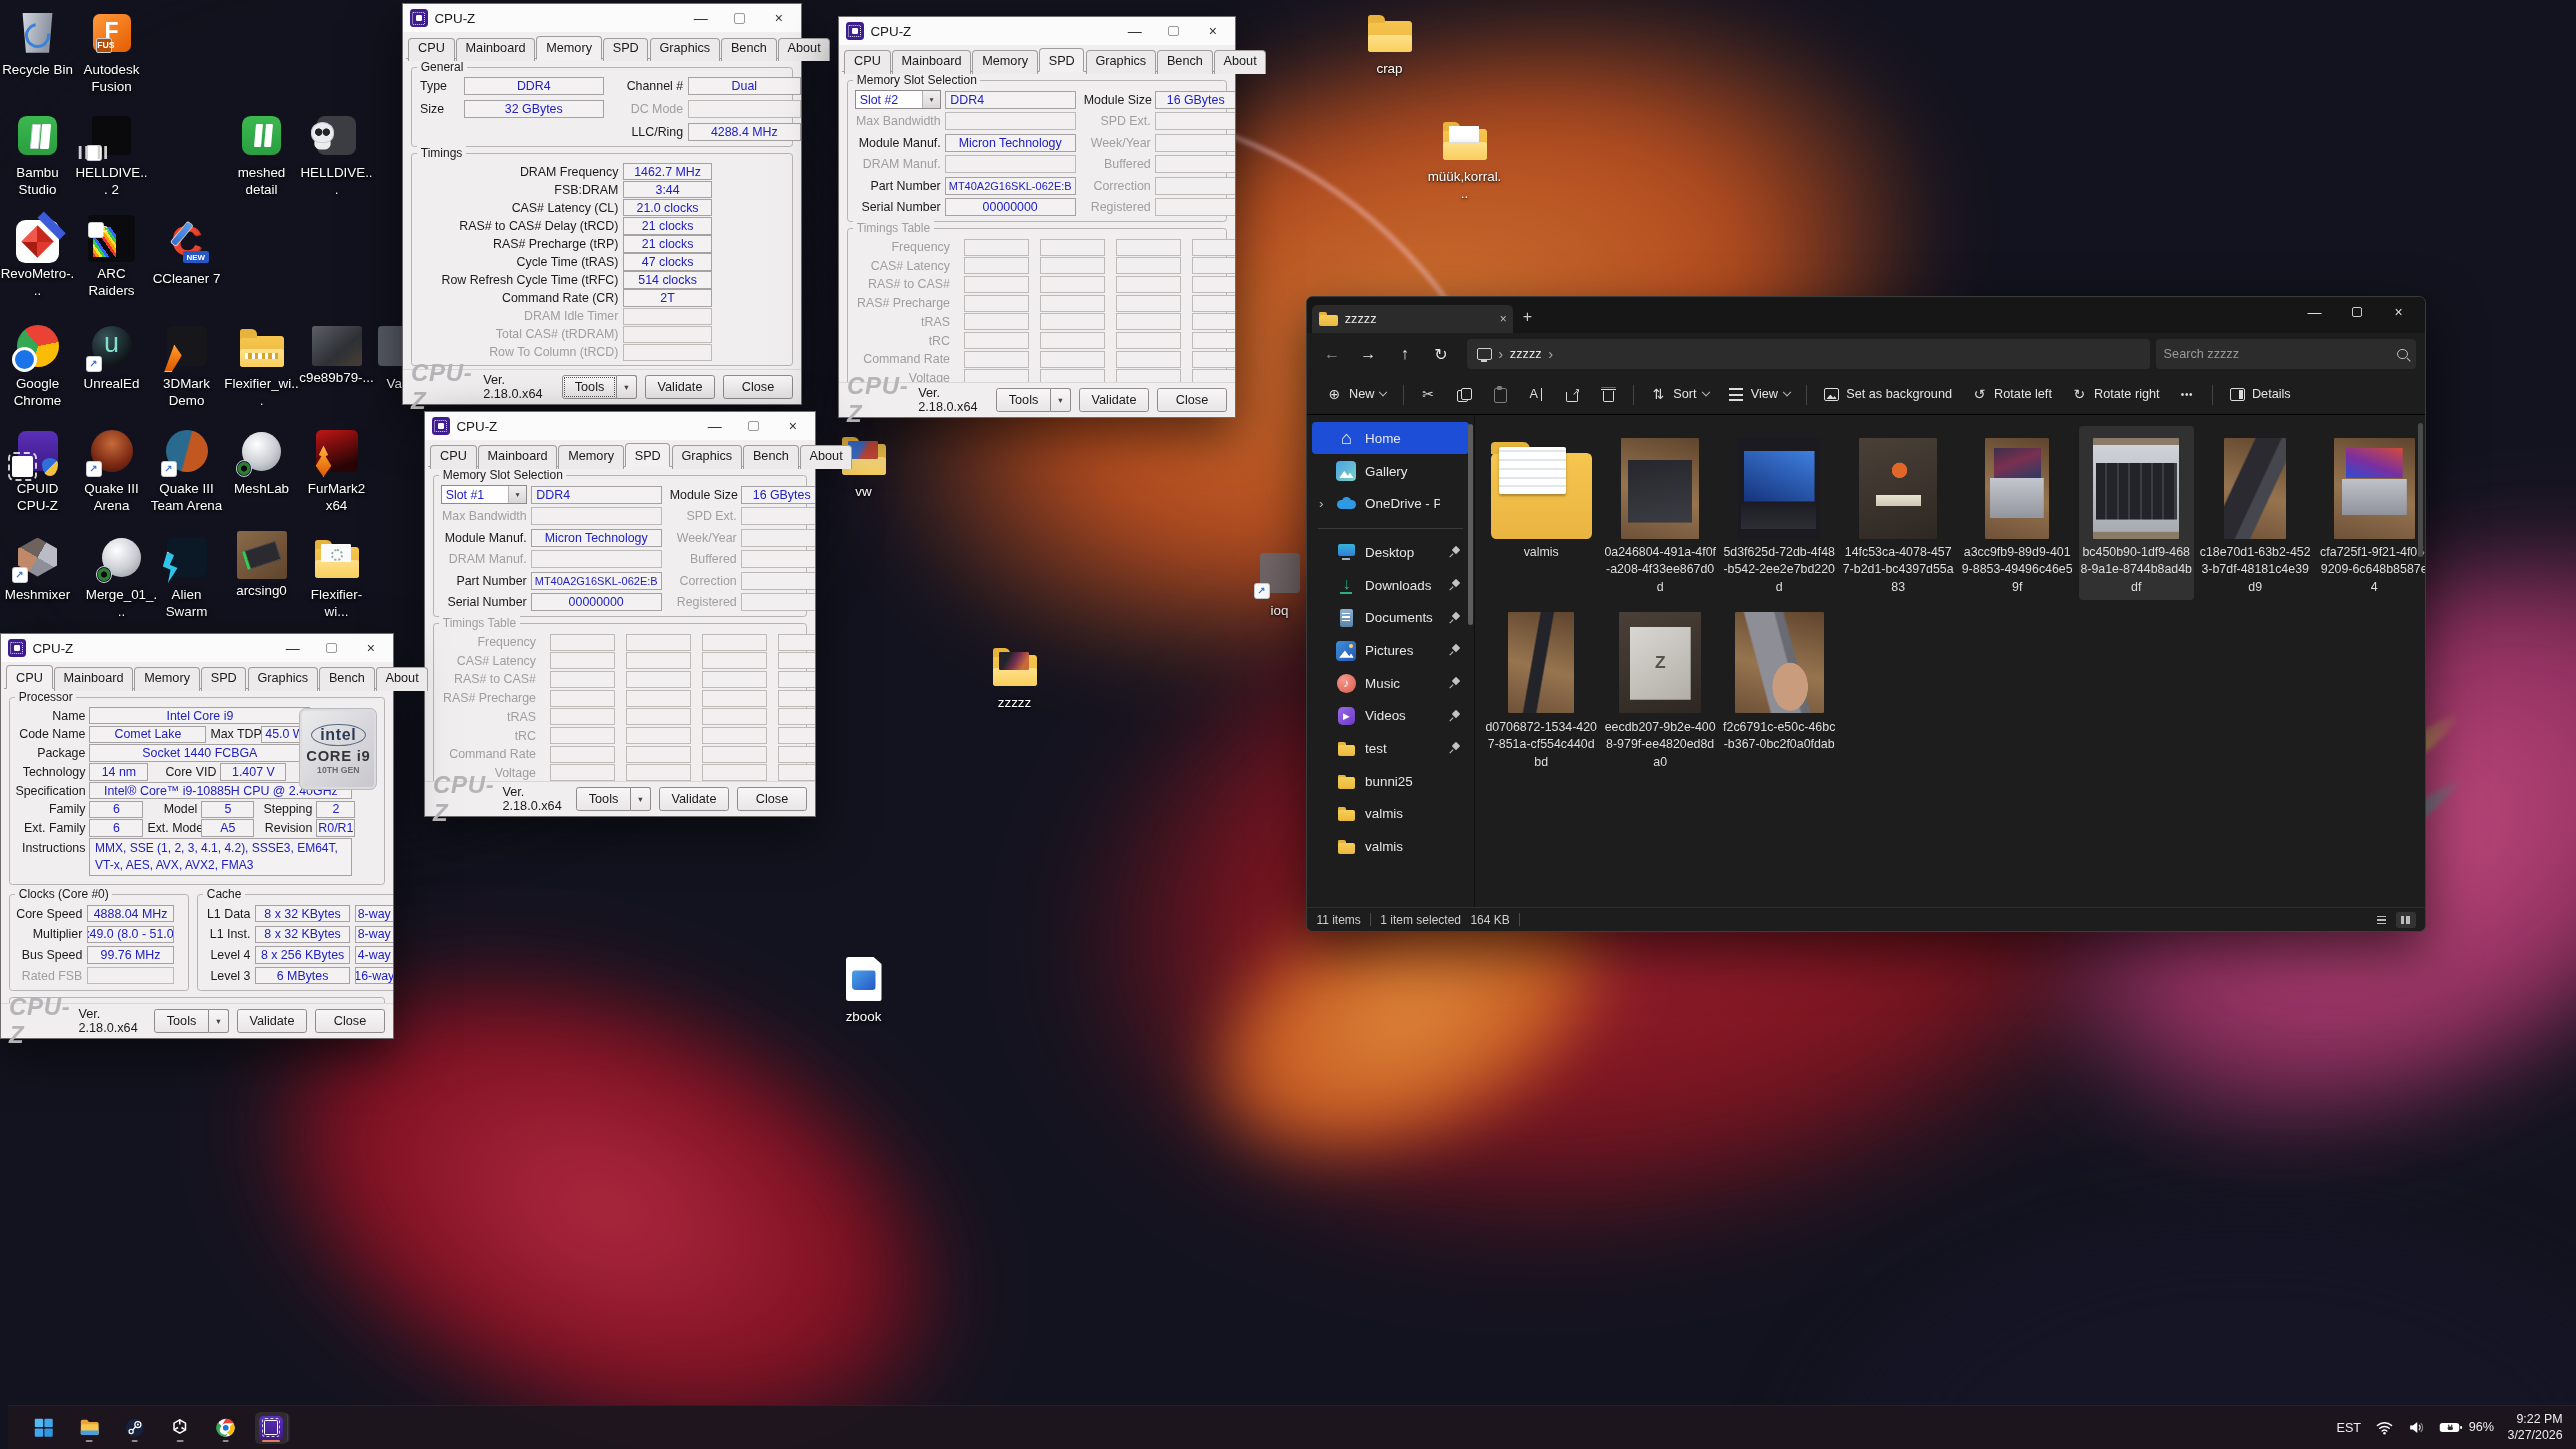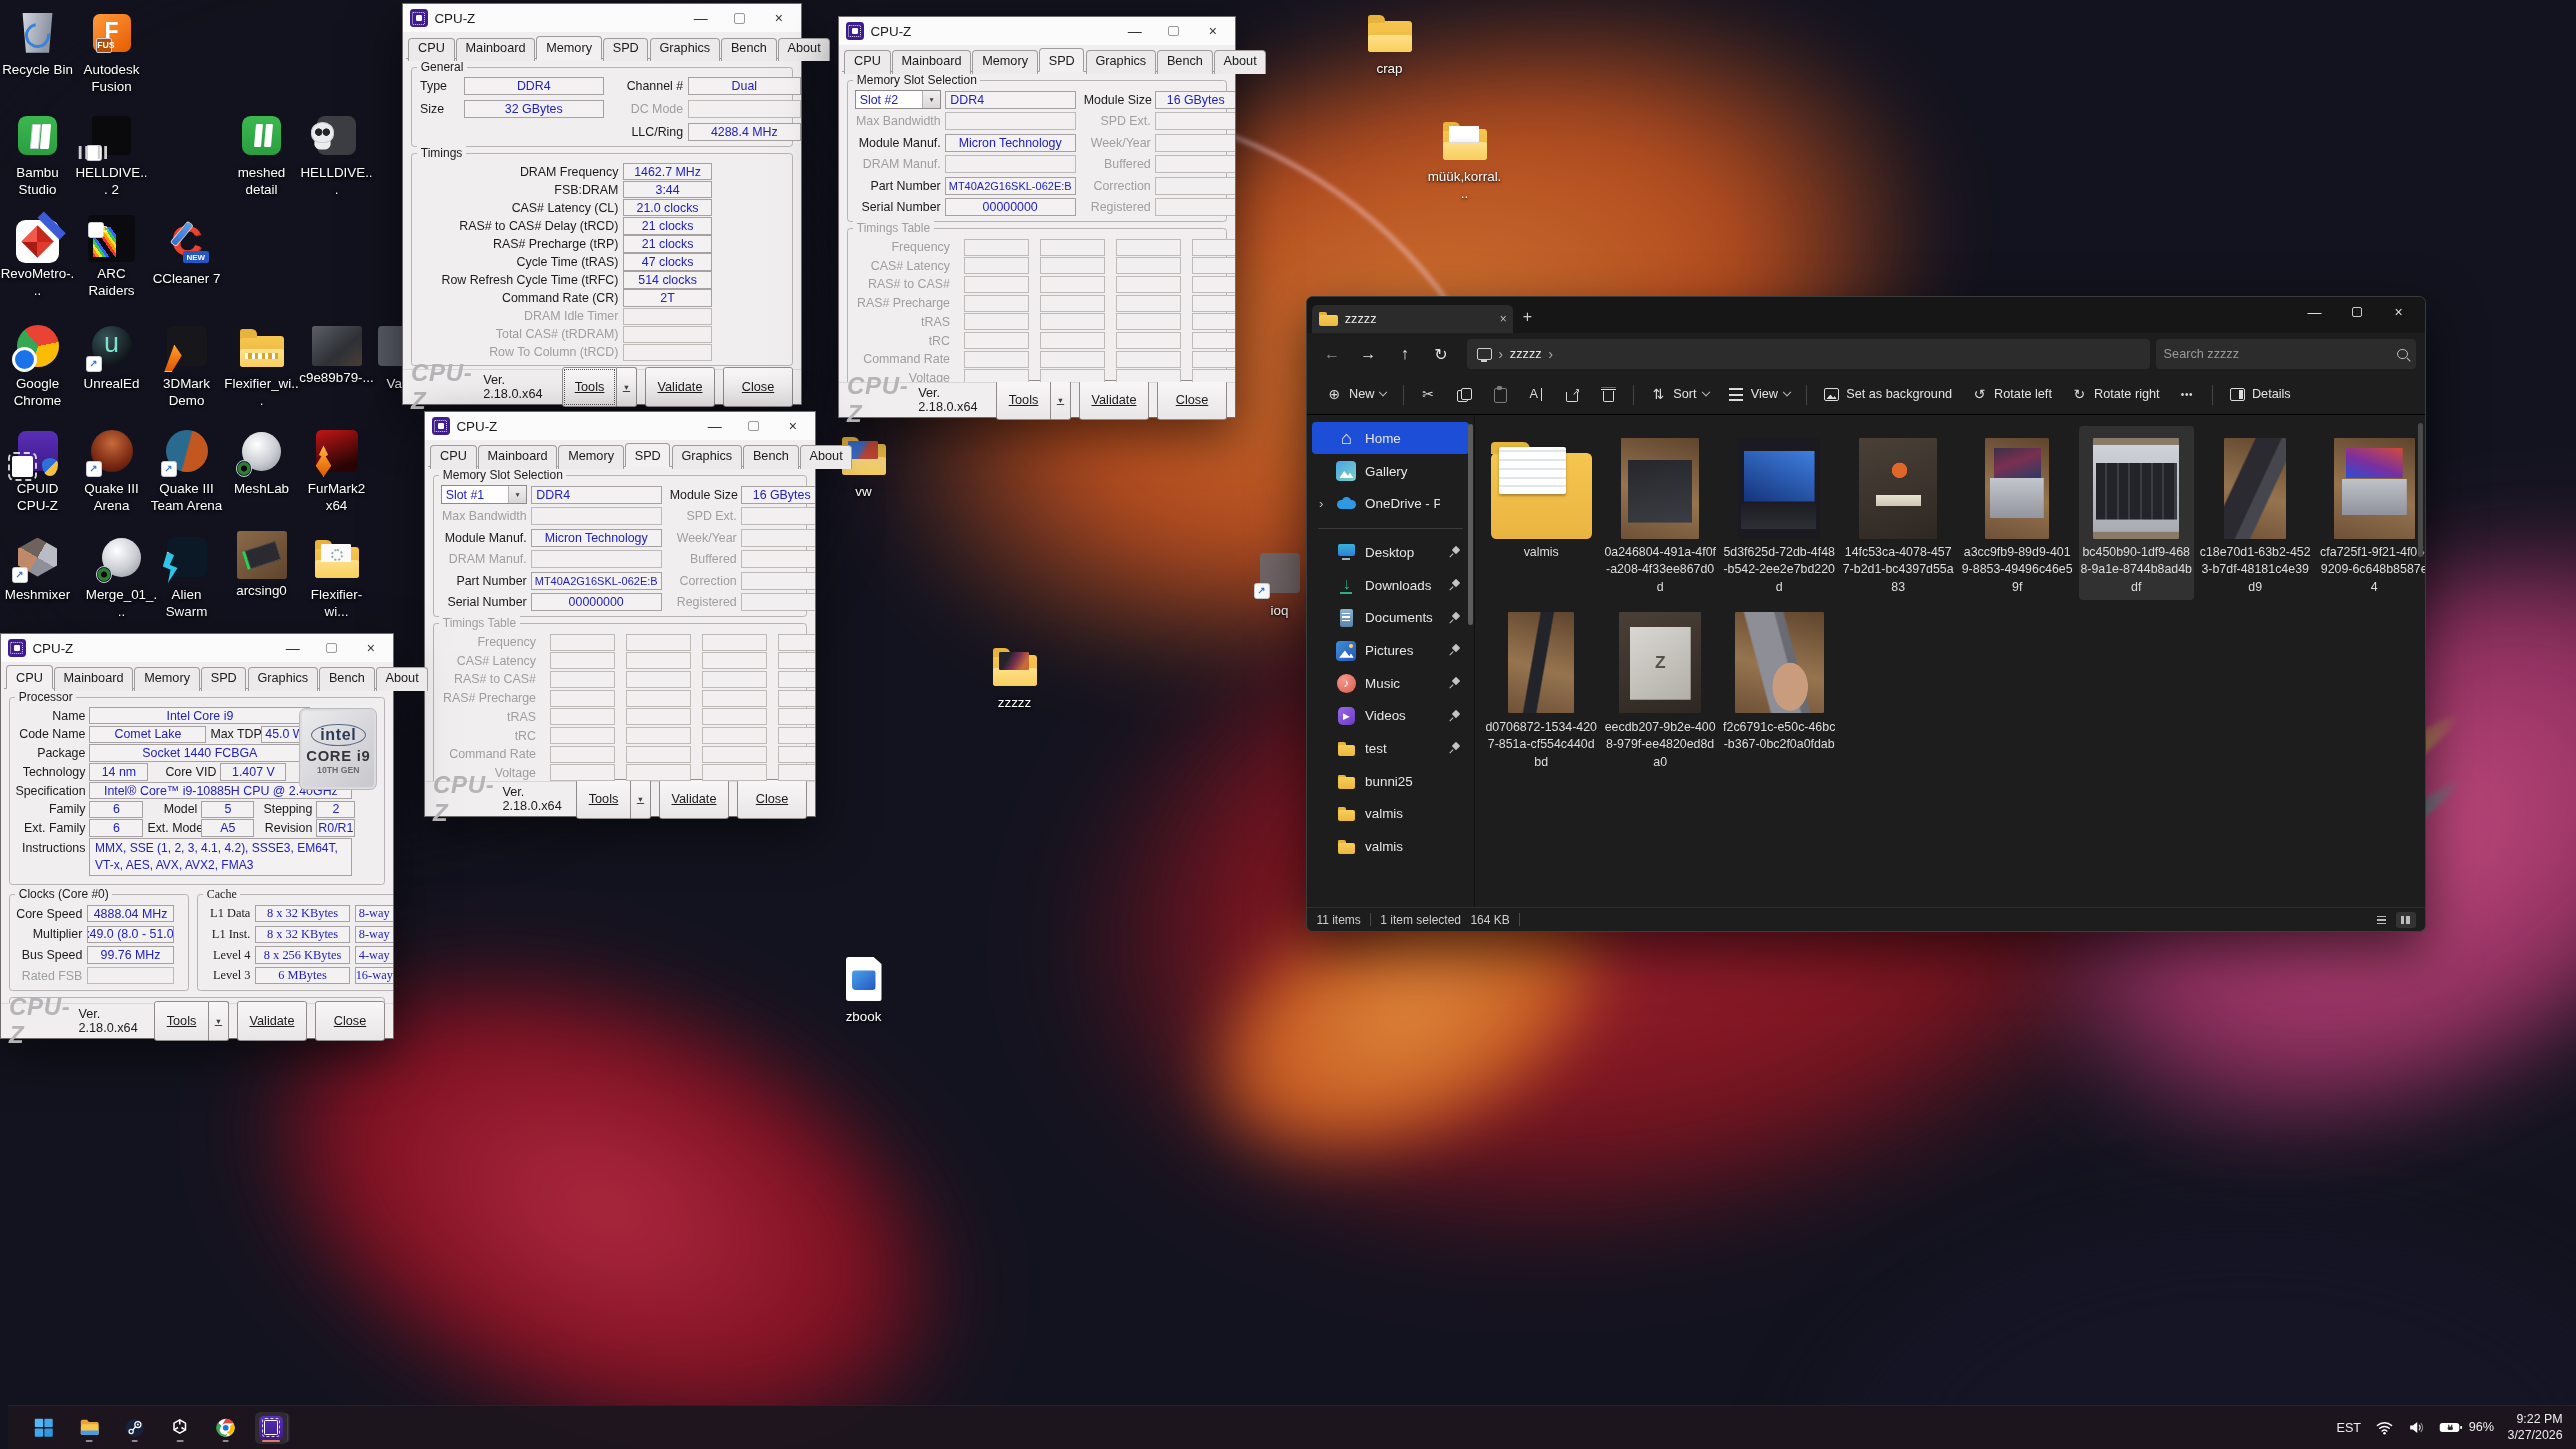--- a/index.html
+++ b/index.html
@@ -100,21 +100,21 @@
   .lab { font-size:12.4px; color:#1b1b1b; white-space:nowrap; }
   .rt { text-align:right; }
   .box { height:17.4px; background:#f3f1f2; border:0.7px solid #a6a2a3; display:flex; align-items:center; justify-content:center; font-size:12.4px; color:#2121c0; white-space:nowrap; overflow:hidden; flex:none; }
   .box.l { justify-content:flex-start; padding-left:4.7px; }
   .frow.dim .lab, .lab.dim, .tlab { color:#9f9f9f; }
   .frow.dim .box, .dimbox { border-color:#bdbab8; background:#f1efef; color:transparent; }
   .cfoot { flex:none; display:flex; align-items:center; gap:8px; padding:0 8px; height:35px; border-top:1.3px solid #dad7d8; }
   .czlogo { font-style:italic; font-weight:bold; font-size:24px; color:#b7b4b8; letter-spacing:0.7px; }
   .cver { font-size:12.7px; }
   .cbtns { margin-left:auto; display:flex; gap:8px; align-items:center; }
-  .cbtn { min-width:70px; height:40px; background:linear-gradient(#f8f6f7,#e9e6e7); border:0.7px solid #8f8b8d; border-radius:2.7px; font-size:12.7px; display:flex; align-items:center; justify-content:center;text-decoration:underline; }
+  .cbtn { min-width:70px; height:24px; background:linear-gradient(#f8f6f7,#e9e6e7); border:0.7px solid #8f8b8d; border-radius:2.7px; font-size:12.7px; display:flex; align-items:center; justify-content:center; }
   .tools { display:flex; }
   .tools .cbtn { min-width:55px; border-radius:2.7px 0 0 2.7px; }
   .tools .dd { min-width:20px; width:20px; border-left:none; border-radius:0 2.7px 2.7px 0; font-size:7.4px; color:#444; }
   .focusdots { outline:0.7px dotted #555; outline-offset:-3.4px; }
   .gengrid { display:grid; grid-template-columns:39px 140px 1fr 70px 113px; gap:4.7px; align-items:center; margin:1.3px 2.7px; }
   .gengrid .box, .slotgrid .box { height:18px; }
   .tml .lab { width:201px; }
   .tml .box { width:89px; }
   .slotgrid { display:grid; grid-template-columns:86px 131px 1fr 67px 82px; gap:3.4px 4px; align-items:center; margin:1.3px 1.3px; }
   .slotsel { display:flex; width:86px; height:19px; border:0.7px solid #8f8b8d; background:#fff; }
@@ -129,21 +129,21 @@
   .instrbox { width:263px; height:38px; border:0.7px solid #a6a2a3; background:#f3f1f2; color:#2121c0; font-size:12px; line-height:17.4px; padding:0.7px 4.7px; }
   .badge { position:absolute; right:6.7px; top:10.7px; width:78px; height:82px; border-radius:6.7px; background:linear-gradient(135deg,#ececee,#c6c6cc); border:0.7px solid #b9b9bf; box-shadow:inset 0 0 0 2px #dcdcdf; display:flex; flex-direction:column; align-items:center; justify-content:center; gap:1.3px; }
   .badge .ib { font-size:16px; color:#2b3a55; border:1.3px solid #5a6a85; border-radius:50%; padding:1.3px 8px; font-weight:bold; letter-spacing:0.7px; }
   .badge .core { font-size:14.8px; font-weight:bold; color:#34343c; letter-spacing:0.7px; }
   .badge .gen { font-size:8.7px; color:#6a6a72; font-weight:bold; }
   .row2 { display:flex; margin:9.4px 6.7px 4px; gap:8px; }
   .row2 .cgrp { margin:0; flex:none; }
   .clkgrp { width:180px; }
   .clkgrp .lab { width:67px; text-align:right; flex:none; }
   .clkgrp .box { width:87px; }
-  .cachegrp { flex:1 !important;font-family:Liberation Serif, serif; }
+  .cachegrp { flex:1 !important; }
   .cachegrp .lab { width:47px; text-align:right; flex:none; }
   .cachegrp .bsz { width:95px; }
   .cachegrp .bwy { width:39px; }
   .selgrp { display:flex; align-items:center; gap:6.7px; height:34px; padding:0 6.7px !important; }
 
   
   #explorer { position:absolute; left:1306px; top:296px; width:1120px; height:636px; background:#1d1d1d; border:0.7px solid #3c3c3c; border-radius:6.7px; z-index:20; box-shadow:0 20px 54px rgba(0,0,0,.6); display:flex; flex-direction:column; color:#e6e6e6; overflow:hidden; }
   .etabbar { height:36px; background:#161616; display:flex; align-items:flex-end; padding:0 5.4px; flex:none; }
   .etab { width:201px; height:28px; background:#2b2b2b; border-radius:5.4px 5.4px 0 0; display:flex; align-items:center; gap:6.7px; padding:0 6.7px; font-size:12.7px; }
   .etclose { margin-left:auto; color:#bbb; font-size:12px; }

